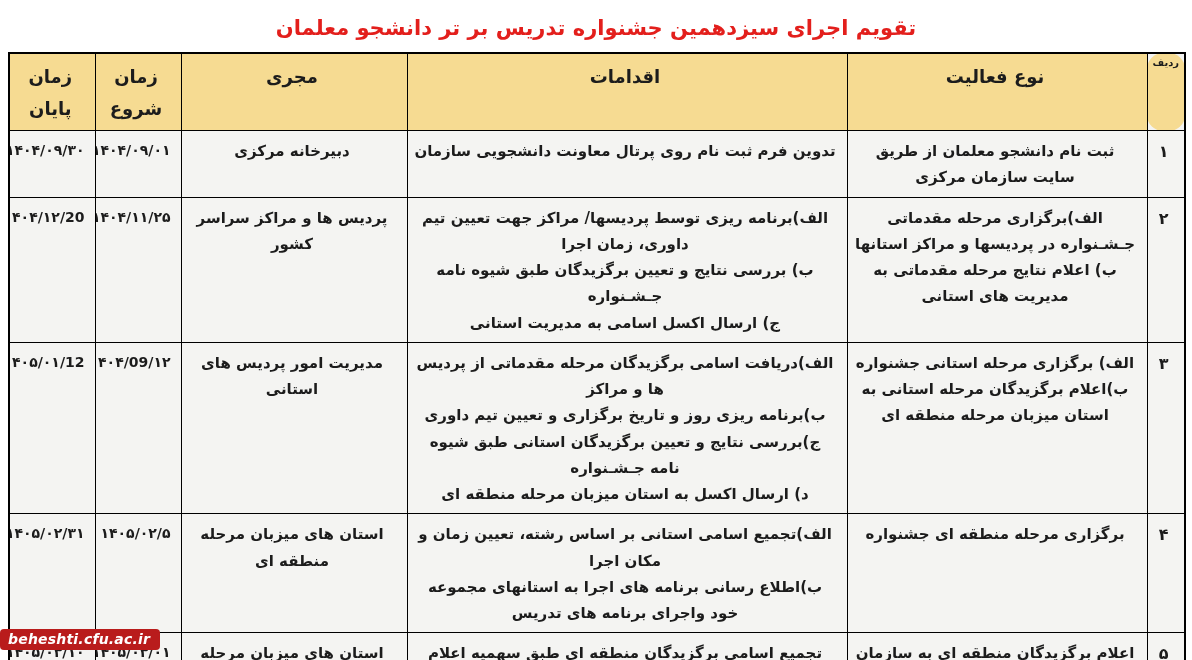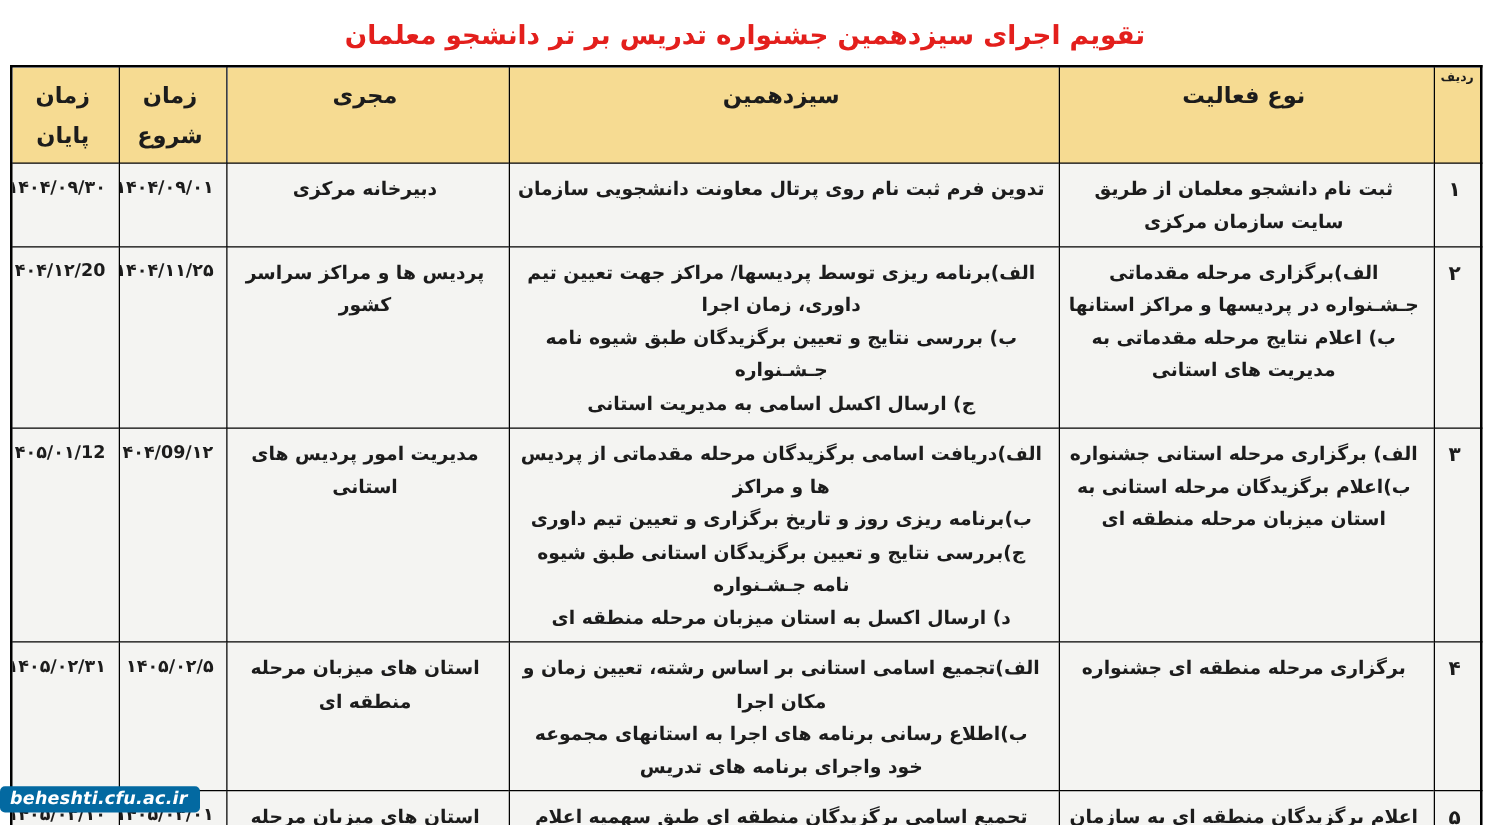--- a/index.html
+++ b/index.html
@@ -33,30 +33,30 @@
     white-space:pre-line;
     line-height:1.75;
     overflow:hidden;
   }
   thead th{
     background:var(--header-bg);
     text-align:center;vertical-align:middle;
     font-size:18px;line-height:1.6;color:#111;
   }
   thead th.row-no-h{
-    font-size:10px;vertical-align:top;padding:3px 2px;line-height:1.2;
+    font-size:10px;vertical-align:top;padding:3px 2px;line-height:1.2;border-radius:16px;
   }
   td.row-no{
     text-align:center;vertical-align:middle;font-size:16px;padding:4px 2px;
   }
   td.activity,td.actions,td.executor{font-size:15px;text-align:center;}
   td.date{font-size:14px;text-align:center;padding-right:4px;white-space:normal;margin-top:40px;}
   .watermark{
     position:absolute;left:0;bottom:10px;
-    background:#0369a1;color:#ffffff;
+    background:#b91c1c;color:#ffffff;
     font-style:italic;font-weight:bold;font-size:14px;
     padding:2px 10px 3px 8px;border-radius:4px;
     letter-spacing:0.2px;direction:ltr;
   }
 </style>
 </head>
 <body>
 
 <div class="page">
 
@@ -68,21 +68,21 @@
         <col style="width:300px">
         <col style="width:440px">
       <col style="width:226px">
         <col style="width:86px">
         <col style="width:86px">
     </colgroup>
     <thead>
       <tr style="height:64px">
         <th class="row-no-h">ردیف</th>
         <th>نوع فعالیت</th>
-        <th>سیزدهمین</th>
+        <th>اقدامات</th>
         <th>مجری</th>
         <th>زمان
 شروع</th>
         <th>زمان
 پایان</th>
       </tr>
     </thead>
     <tbody>
       <tr style="height:58px">
         <td class="row-no">۱</td>

